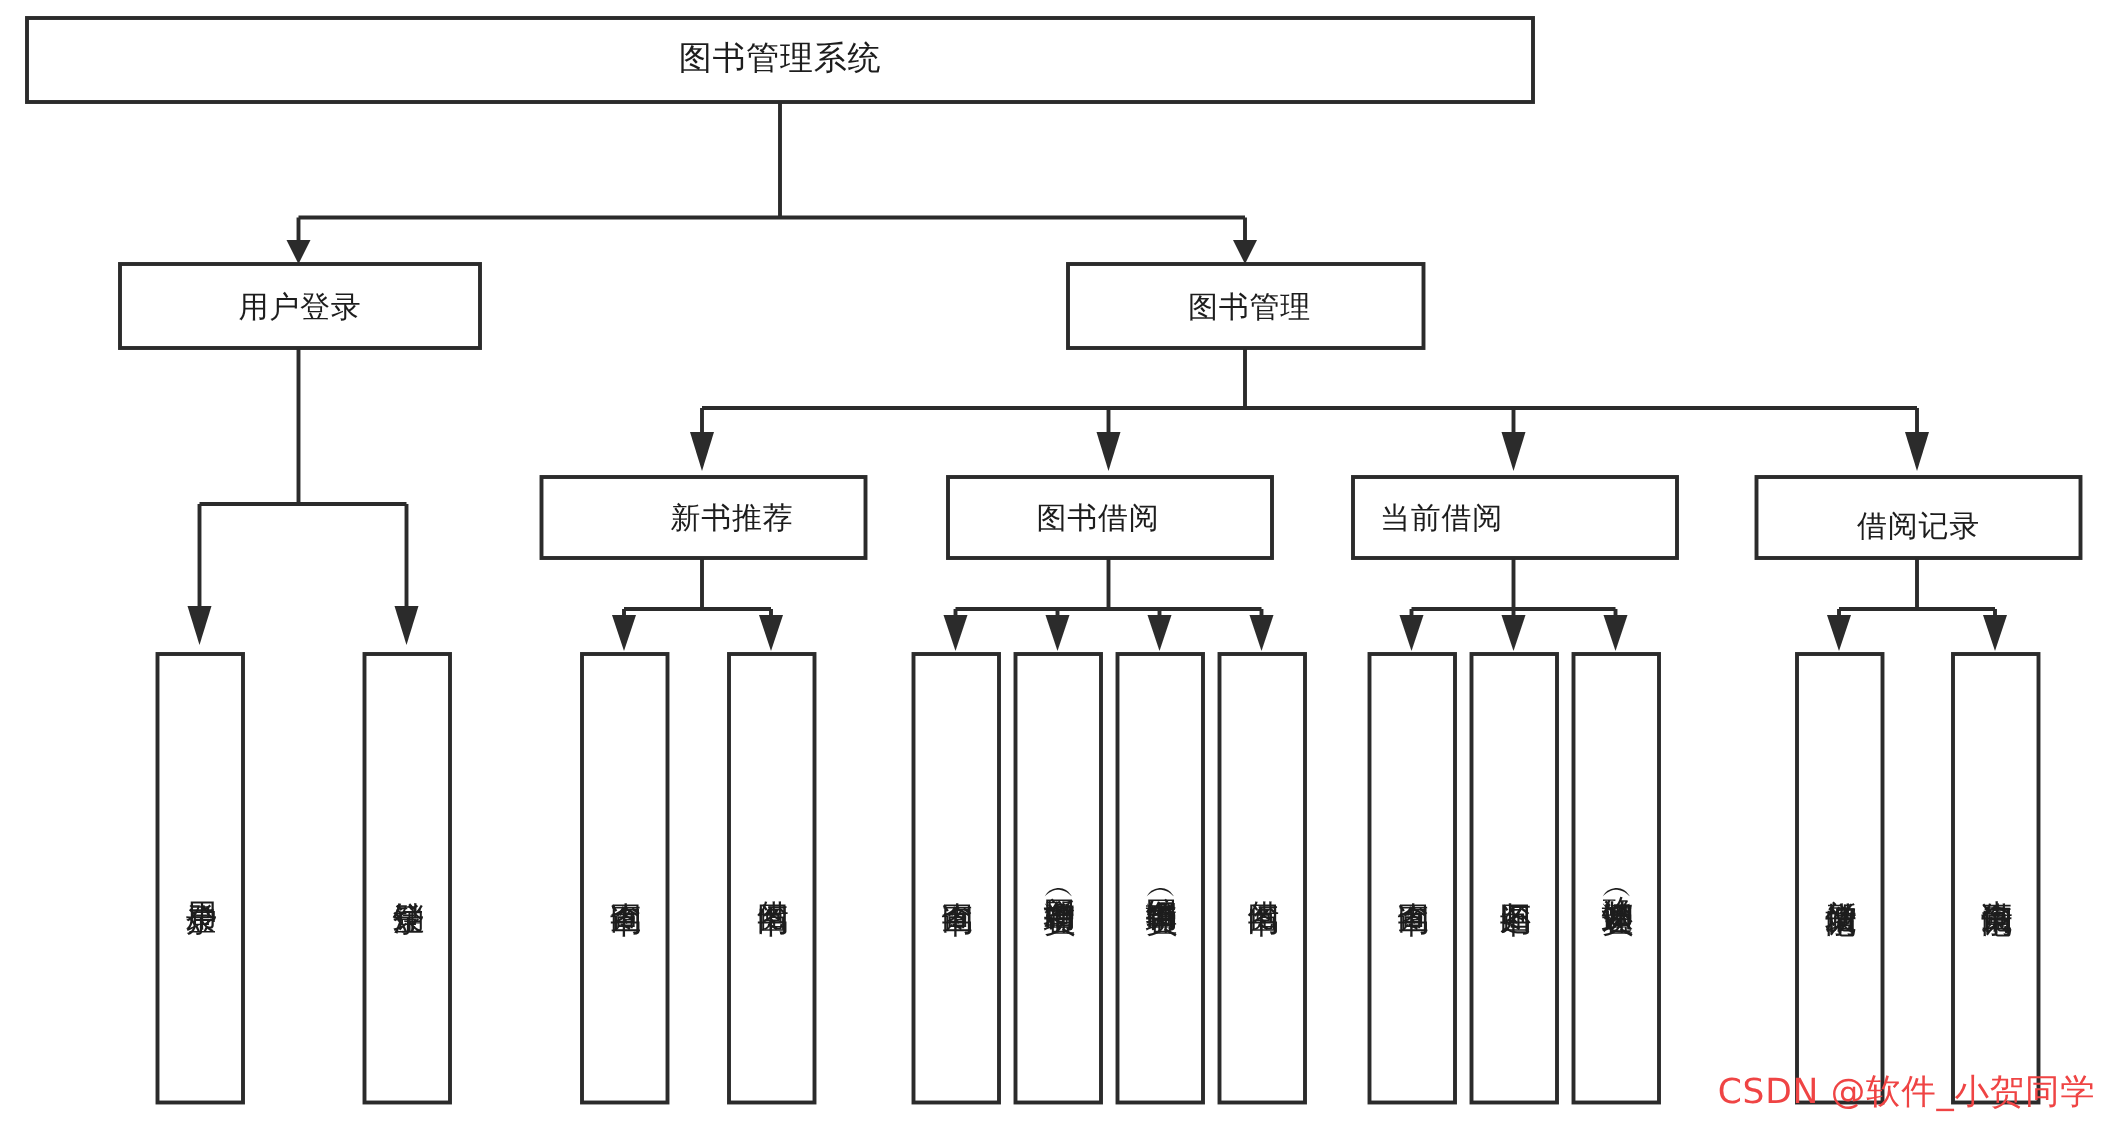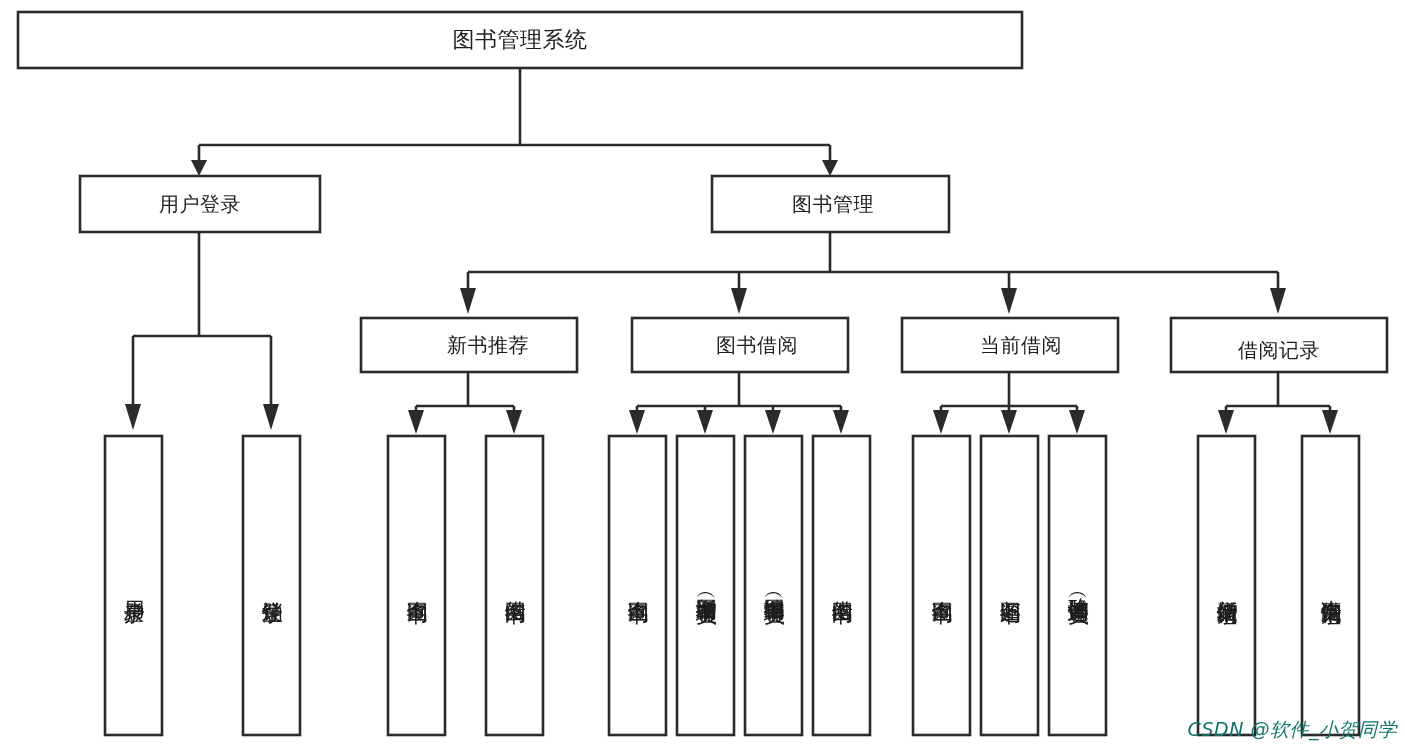--- a/index.html
+++ b/index.html
@@ -64,26 +64,25 @@
     writing-mode: vertical-rl;
     text-orientation: upright;
     letter-spacing: 1px;
     white-space: nowrap;
     pointer-events: none;
   }
   .watermark {
     position: absolute;
     right: 8px;
     bottom: 4px;
-    color: #0f766e;
-    font-size: 19px;
+    color: #ef4444;
+    font-size: 23px;
     letter-spacing: 0.5px;
     white-space: nowrap;
     pointer-events: none;
-    font-style: italic;
   }
 </style>
 </head>
 <body>
 
 <div id="diagram-root">
 
   <svg class="diagram-canvas" viewBox="0 0 1405 747">
 
     <g>
@@ -179,22 +178,22 @@
       <rect class="node-box" x="1302" y="436" width="57" height="299"></rect>
     </g>
   </svg>
 
   <div class="node-label-h" style="left:18px; top:12px; width:1004px; height:56px; font-size:22px;text-align:right;">图书管理系统</div>
 
   <div class="node-label-h" style="left:80px; top:176px; width:240px; height:56px;">用户登录</div>
   <div class="node-label-h" style="left:712px; top:176px; width:242px; height:56px;">图书管理</div>
 
   <div class="node-label-h" style="left:361px; top:318px; width:254px; height:54px;text-align:right;">新书推荐</div>
-  <div class="node-label-h" style="left:632px; top:318px; width:200px; height:54px;padding-left:25px;">图书借阅</div>
-  <div class="node-label-h" style="left:913px; top:318px; width:216px; height:54px;">当前借阅</div>
+  <div class="node-label-h" style="left:632px; top:318px; width:200px; height:54px;">图书借阅</div>
+  <div class="node-label-h" style="left:853px; top:318px; width:216px; height:54px;">当前借阅</div>
   <div class="node-label-h" style="left:1171px; top:315px; width:216px; height:70px;">借阅记录</div>
 
   <div class="node-label-v" style="left:105px; top:436px; width:57px; height:299px;">用户登录</div>
   <div class="node-label-v" style="left:243px; top:436px; width:57px; height:299px;">注销登录</div>
 
   <div class="node-label-v" style="left:388px; top:436px; width:57px; height:299px;">查询图书</div>
   <div class="node-label-v" style="left:486px; top:436px; width:57px; height:299px;">借阅图书</div>
 
   <div class="node-label-v" style="left:609px; top:436px; width:57px; height:299px;">查询图书</div>
   <div class="node-label-v" style="left:677px; top:436px; width:57px; height:299px;">新增图书（管理员）</div>

